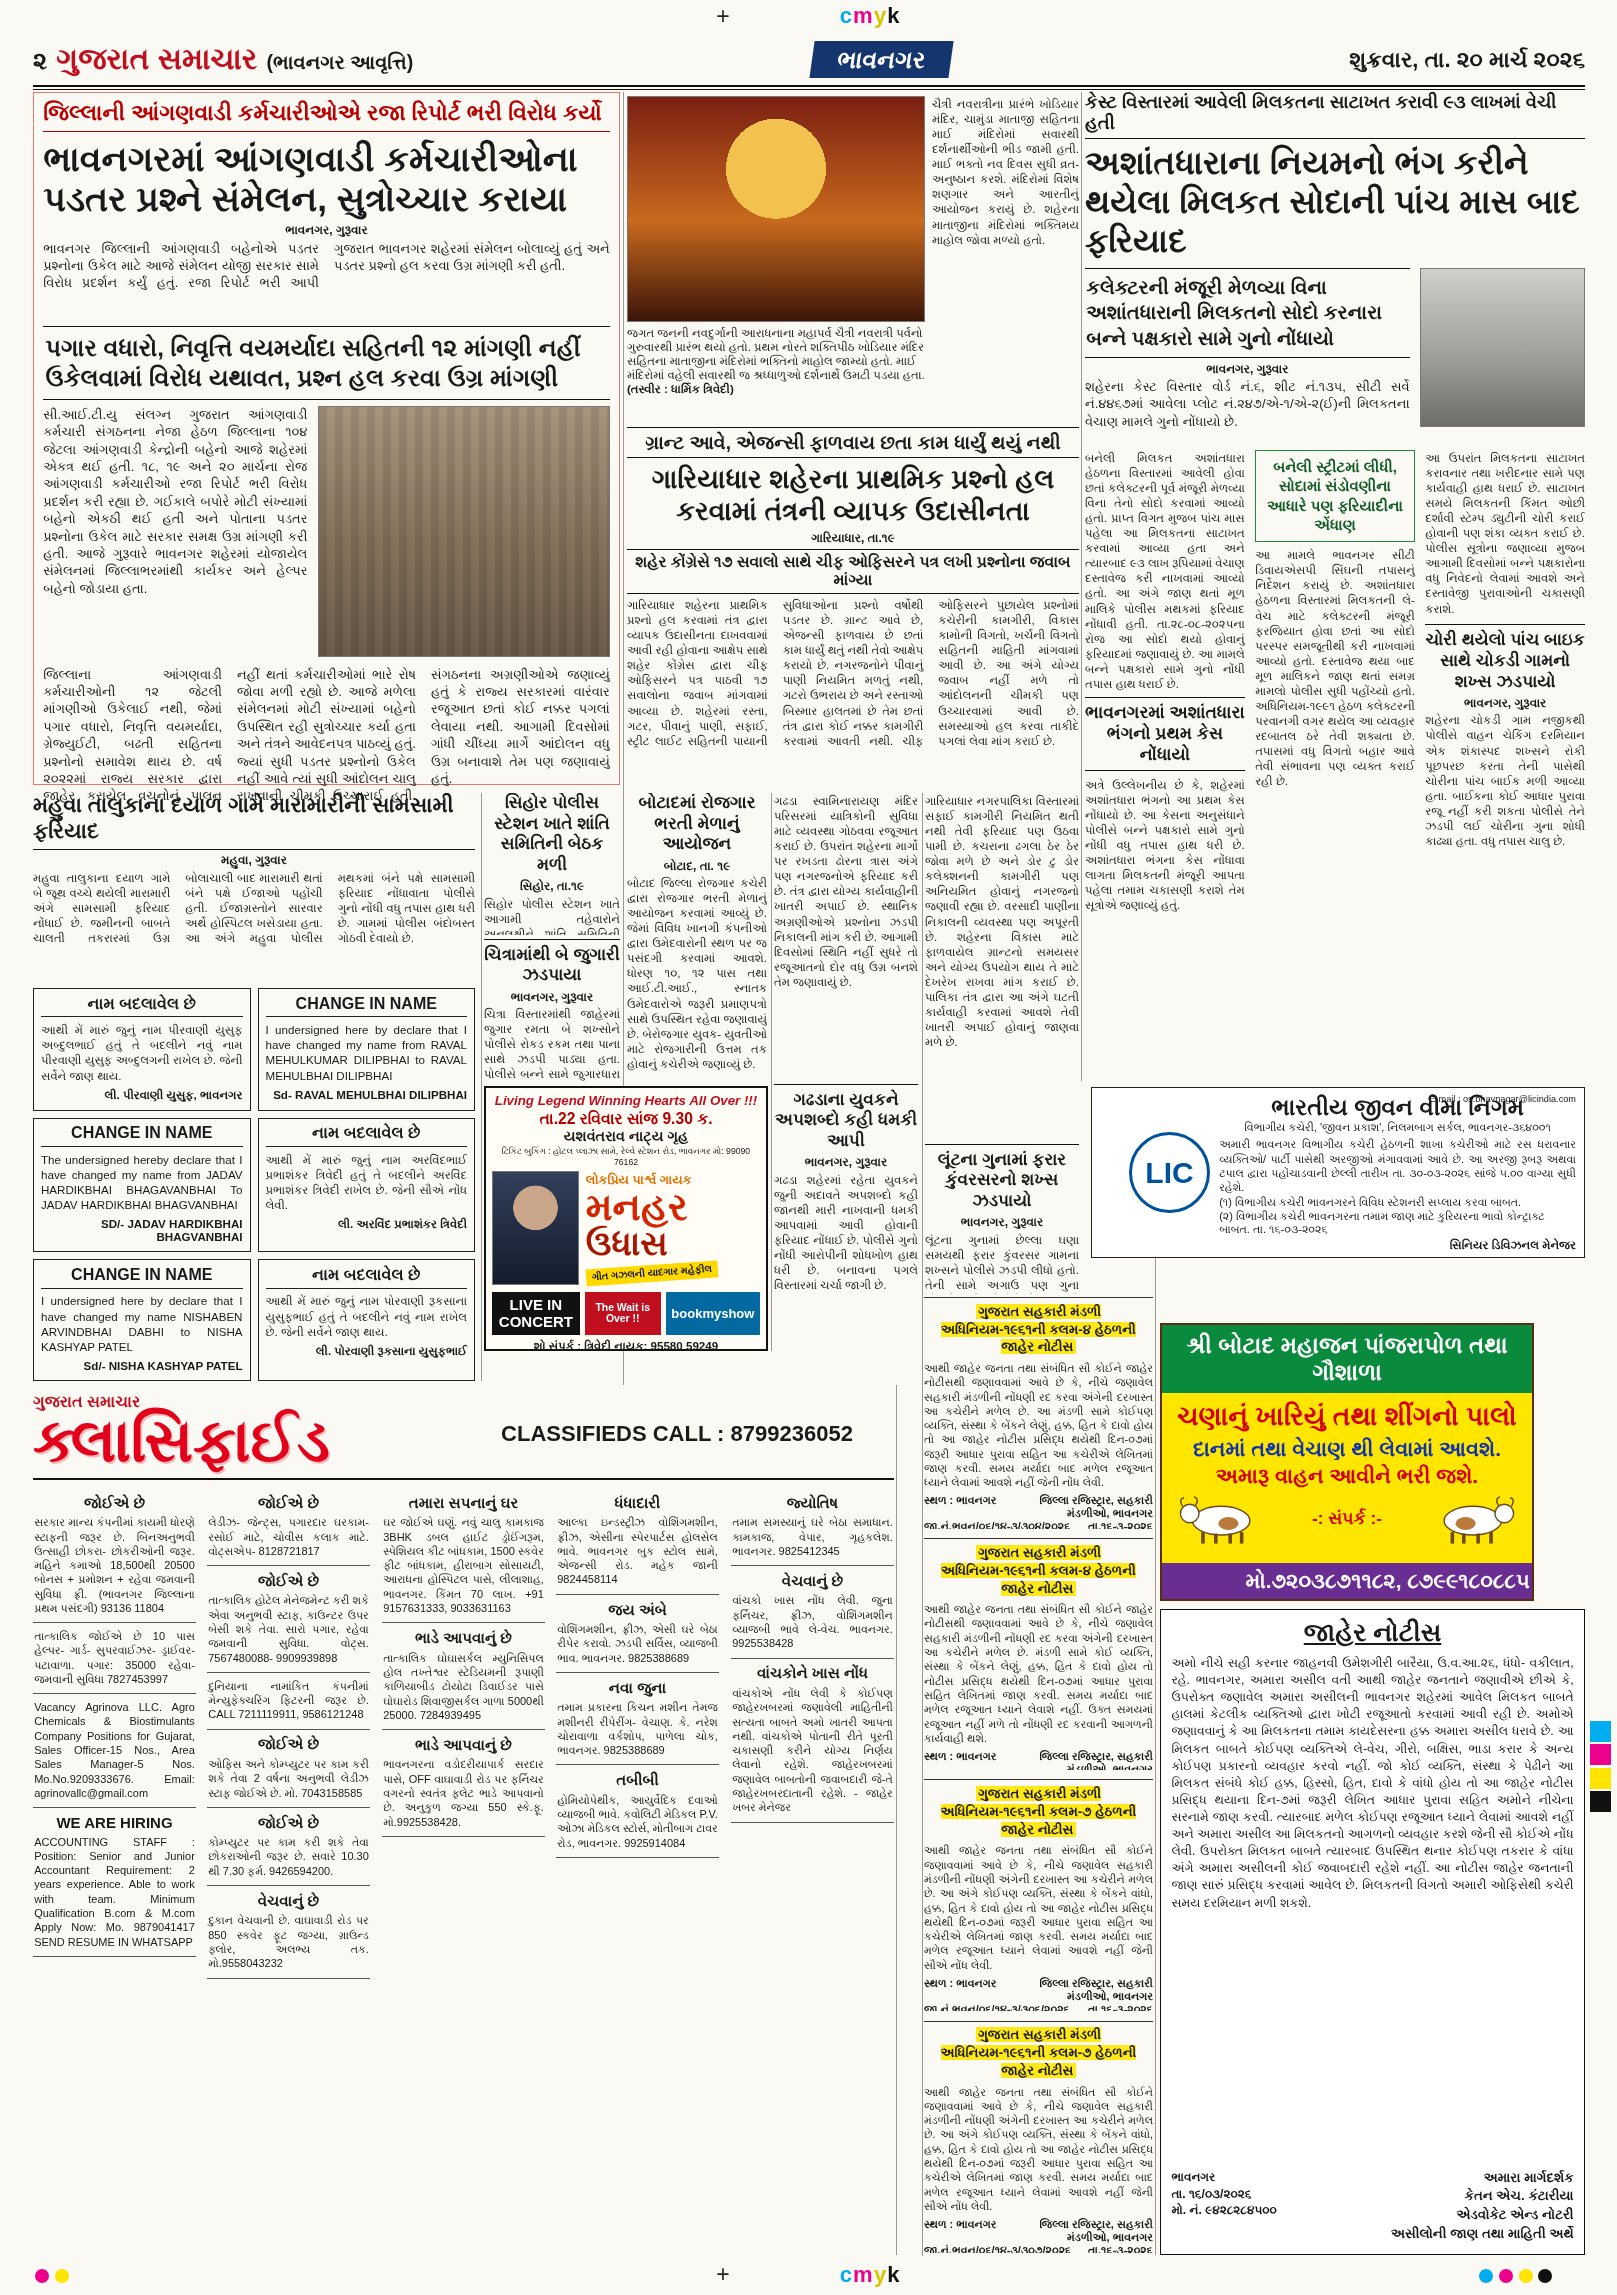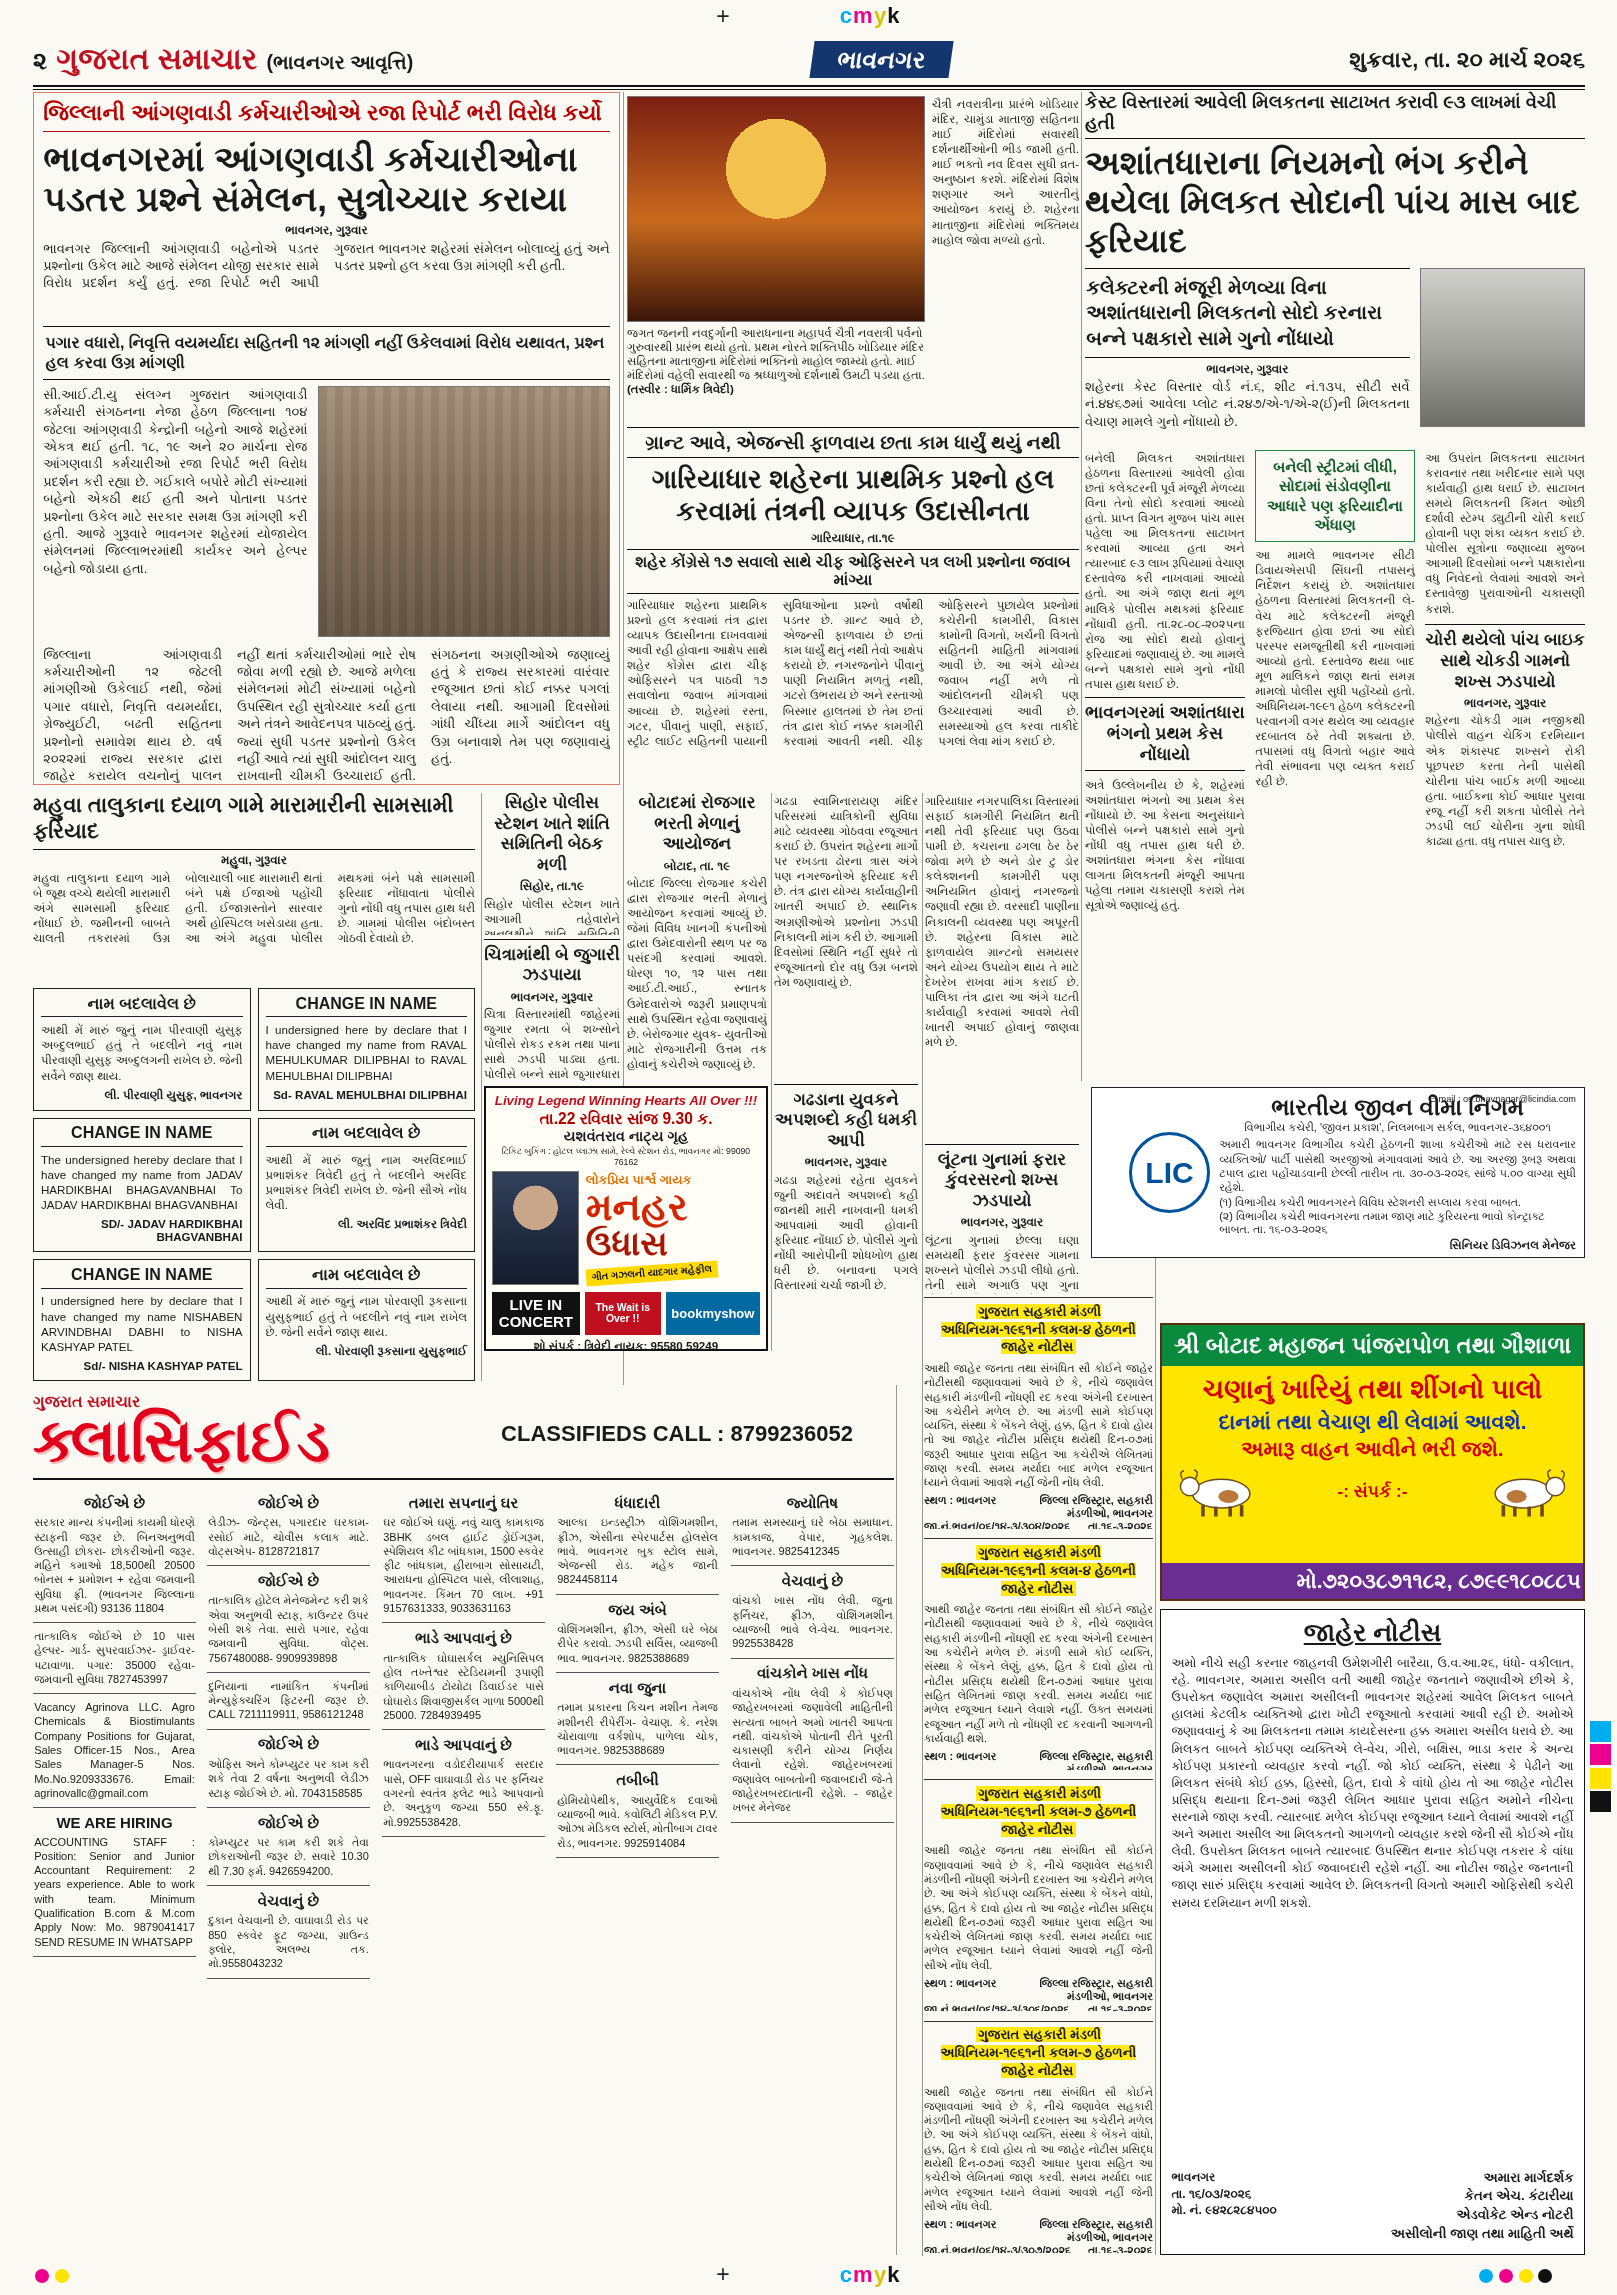--- a/index.html
+++ b/index.html
@@ -29,21 +29,21 @@
 .pageno{font-size:24px;font-weight:bold}
 .paper{font-size:30px;font-weight:bold;color:#c01020}
 .edition{font-size:19.6px;font-weight:bold}
 .citybadge{background:#15356e;color:#fff;font-size:24px;font-weight:bold;padding:4.6px 25.4px;transform:skewX(-8deg)}
 .hdate{font-size:22px;font-weight:bold}
 .hdr-rule{position:absolute;left:33px;top:85px;width:1552px;border-top:2.9px solid #111;border-bottom:0.9px solid #111;height:5.2px}
 
 .lead-box{left:33px;top:92px;width:587px;height:693px;border:1.7px solid #e07a6a;padding:7px 9.2px}
 .lead-kicker{color:#b80000;font-weight:bold;font-size:22px;border-bottom:1.7px solid #b80000;padding-bottom:4.6px}
 .lead-headline{font-size:35px;font-weight:bold;line-height:1.16;margin-top:7px}
-.lead-subhead{font-size:16px;font-weight:bold;line-height:1.25;border-top:1.7px solid #111;border-bottom:1.7px solid #111;padding:5.8px 2.3px;margin:5.8px 0}
+.lead-subhead{font-size:24px;font-weight:bold;line-height:1.25;border-top:1.7px solid #111;border-bottom:1.7px solid #111;padding:5.8px 2.3px;margin:5.8px 0}
 .lead-mid{display:flex;gap:10.4px;height:254px;margin-top:2.3px}
 .photo{border:0.6px solid #777}
 .crowd{width:292px;height:251px;background-image:repeating-linear-gradient(90deg,rgba(40,30,20,.22) 0 8px,rgba(95,80,62,.18) 8px 16px),linear-gradient(180deg,#b7a48c,#8d7a64 55%,#6f5f4e)}
 .lead-bottom{column-count:3;column-gap:15px;height:173px;overflow:hidden;margin-top:5.8px}
 
 .temple-ph{left:627px;top:96px;width:298px;height:226px;background-image:radial-gradient(circle at 50% 32%,#f2c14e 0 50px,rgba(0,0,0,0) 50px),linear-gradient(180deg,#7a1f12,#c96a1e 55%,#3c1508)}
 .temple-cap{left:627px;top:326px;width:298px;height:97px;font-size:11.6px}
 .temple-side{left:932px;top:96px;width:147px;height:327px}
 
 .gar{left:627px;top:427px;width:452px;height:360px}
@@ -110,21 +110,21 @@
 .lic-logo{width:110px;flex:none;display:flex;flex-direction:column;align-items:flex-end;justify-content:center}
 .lic-ring{width:81px;height:81px;border:3.5px solid #00529c;border-radius:50%;display:flex;align-items:center;justify-content:center}
 .lic-txt{color:#00529c;font-weight:bold;font-size:30px}
 .lic-right{flex:1;position:relative}
 .lic-org{font-size:23px;font-weight:bold;text-align:center}
 .lic-addr{font-size:11px;text-align:center}
 .lic-email{position:absolute;right:0;top:0;font-size:9.2px}
 .lic-body{font-size:11px;line-height:1.3;text-align:justify;margin-top:3.5px}
 .lic-item{font-size:11px;margin-top:1.2px}
 .lic-sign{font-size:11.6px;font-weight:bold;text-align:right;margin-top:2.3px}
-.gaush{left:1160px;top:1323px;width:425px;height:278px;border:2.3px solid #5a2d0c;background:#ffe600;display:flex;flex-direction:column}
+.gaush{left:1160px;top:1323px;width:374px;height:278px;border:2.3px solid #5a2d0c;background:#ffe600;display:flex;flex-direction:column}
 .gaush-title{background:#0a8a3c;color:#fff;font-weight:bold;font-size:23px;text-align:center;padding:7px 3.5px}
 .gaush-l1{color:#d40000;font-weight:bold;font-size:26.6px;text-align:center;margin-top:8px}
 .gaush-l2{color:#1133aa;font-weight:bold;font-size:21px;text-align:center;margin-top:4.6px}
 .gaush-l3{color:#d40000;font-weight:bold;font-size:21px;text-align:center;margin-top:3.5px}
 .gaush-row{display:flex;align-items:center;justify-content:space-between;padding:3.5px 10.4px}
 .gaush-contact{color:#d40000;font-weight:bold;font-size:17.3px;text-align:center}
 .gaush-phone{background:#6a2d91;color:#fff;font-weight:bold;font-size:21px;text-align:right;padding:5.8px 2.3px;margin-top:auto}
 .jaher{left:1160px;top:1609px;width:425px;height:646px;border:1.7px solid #111;background:#fff;padding:8px 10.4px}
 .jaher-title{font-size:25.4px;font-weight:bold;text-align:center;text-decoration:underline}
 .jaher-body{font-size:12.4px;line-height:1.38;text-align:justify;margin-top:7px;height:508px;overflow:hidden}

